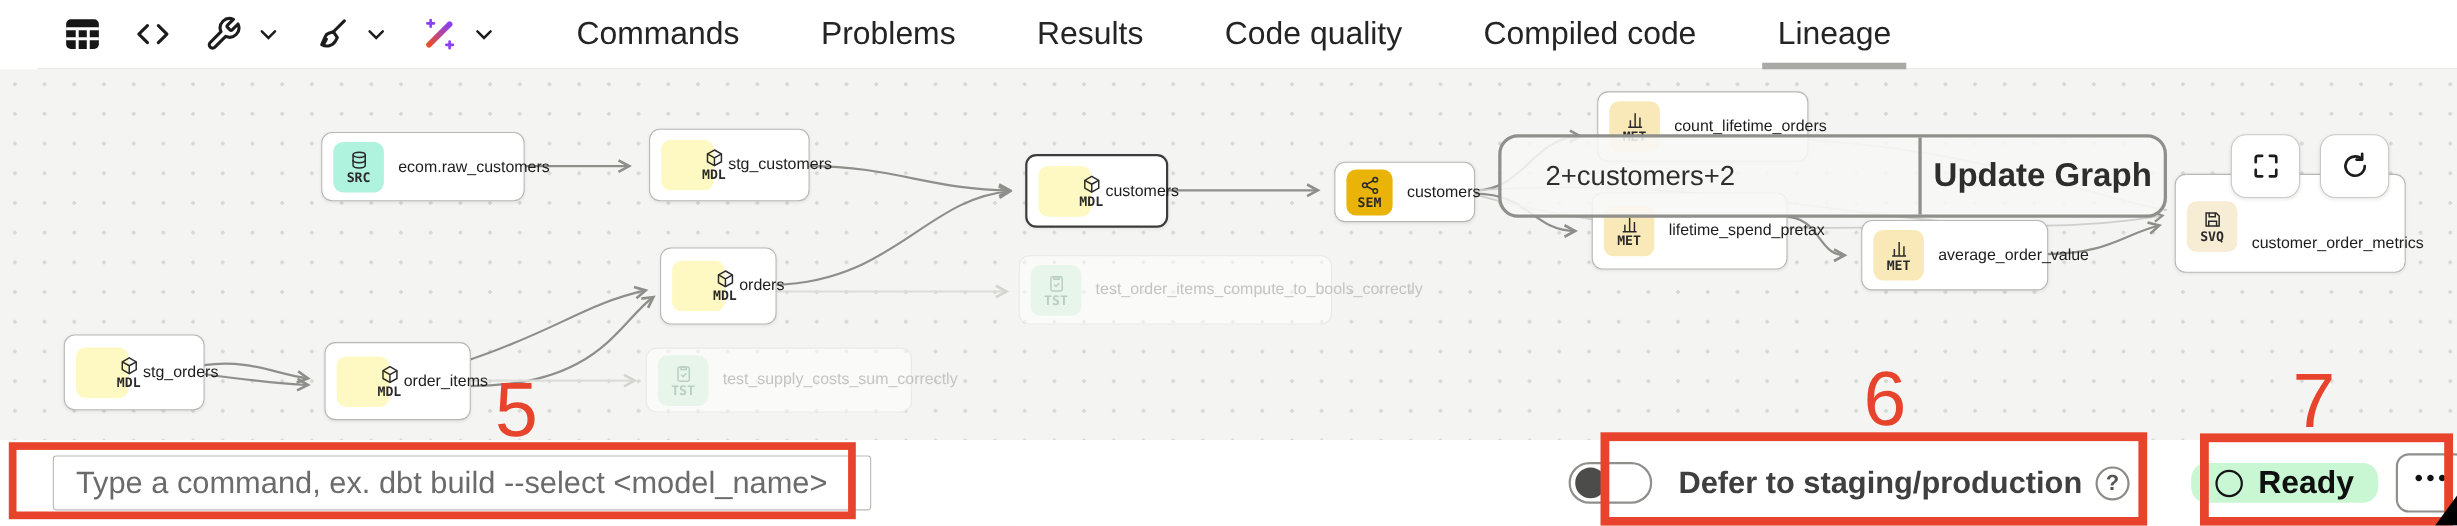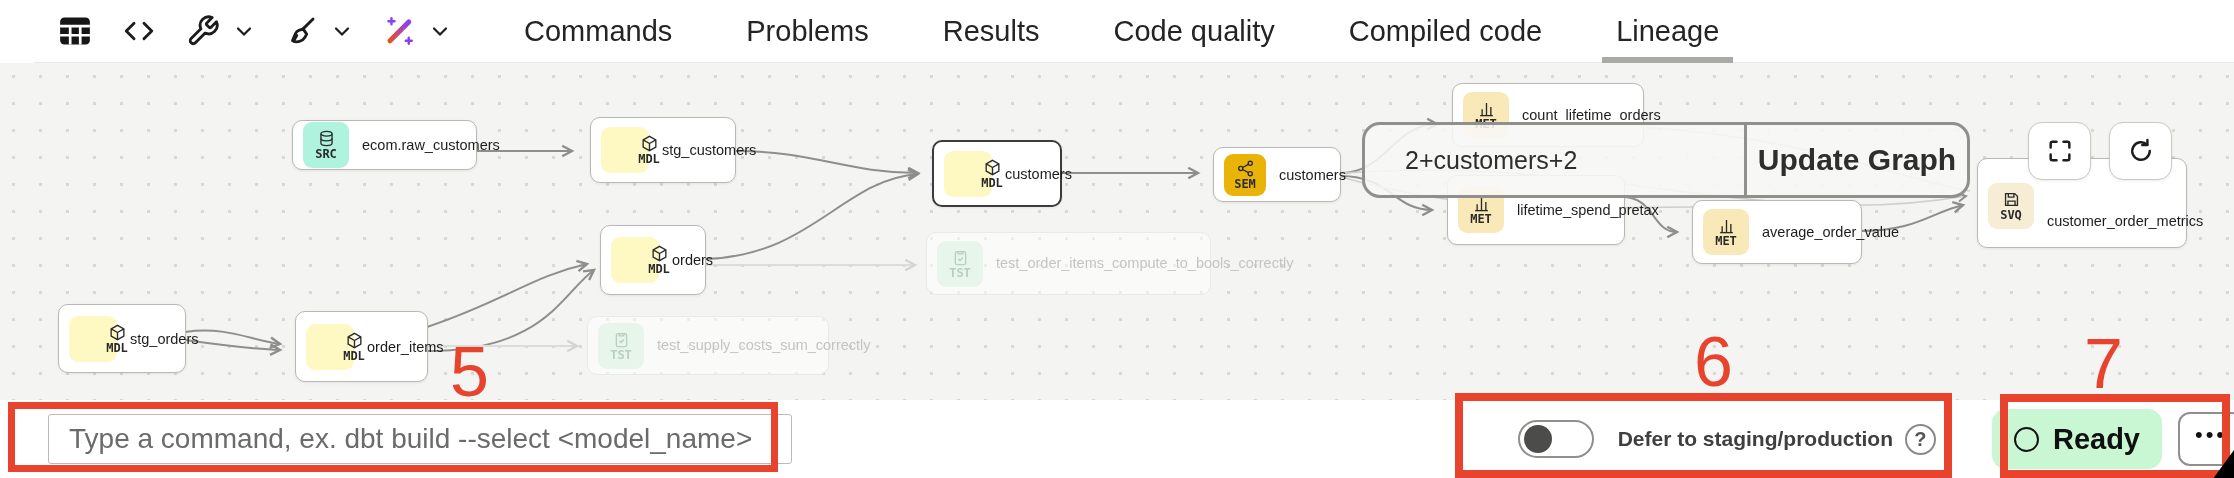--- a/index.html
+++ b/index.html
@@ -57,24 +57,24 @@
   
   .bottombar { position:absolute; left:0; top:400px; width:2234px; height:78px; background:#fff; z-index:3;margin-left:26px; }
   .cmd-input { position:absolute; left:22px; top:14px; width:744px; height:50px; background:#fff;
                border:1.5px solid #b9b9b6; border-radius:3px; font-size:28px; color:#666;
                padding:0 20px; font-family:"Liberation Sans", sans-serif; }
   .cmd-input::placeholder { color:#6b6b6b; opacity:1; }
   .right-group { position:absolute; right:16px; top:0; height:78px; display:flex; align-items:center; }
   .toggle { width:76px; height:38px; border:2px solid #8f8f8c; border-radius:19px; background:#fff;
             position:relative; cursor:pointer; flex:0 0 auto; }
   .toggle .knob { position:absolute; left:4px; top:3px; width:28px; height:28px; border-radius:50%; background:#4c4c4a; }
-  .defer-label { font-size:21px; font-weight:600; color:#3f3f3f; margin-left:24px; white-space:nowrap; }
+  .defer-label { font-size:28px; font-weight:600; color:#3f3f3f; margin-left:24px; white-space:nowrap; }
   .help { width:31px; height:31px; border:2px solid #8a8a88; border-radius:50%; display:flex; align-items:center;
           justify-content:center; font-size:20px; font-weight:600; color:#555; margin-left:12px; cursor:pointer; }
-  .ready { margin-left:56px; height:60px; padding:0 22px; background:#c9f7d4; border-radius:14px;
+  .ready { margin-left:56px; height:36px; padding:0 22px; background:#c9f7d4; border-radius:14px;
            display:flex; align-items:center; gap:14px; cursor:pointer; }
   .ready .dot { width:25px; height:25px; border:2.5px solid #141414; border-radius:50%; background:transparent; }
   .ready .rl { font-size:29px; font-weight:600; color:#101010; }
   .more-btn { margin-left:16px; width:66px; height:54px; background:#fff; border:2px solid #8f8f8d;
               border-radius:12px; display:flex; align-items:center; justify-content:center; cursor:pointer; }
   .more-btn span { font-size:22px; letter-spacing:3px; color:#111; line-height:10px; padding-bottom:8px; }
 
   
   .ann-box { position:absolute; border-style:solid; border-color:#e8432c; z-index:10; pointer-events:none; }
   .ann-num { position:absolute; color:#e8432c; font-size:70px; font-weight:500; z-index:10; pointer-events:none; }
@@ -220,21 +220,21 @@
       <path d="M1341 110 C1610 92, 1760 168, 1966 133" marker-end="url(#ar)"></path>
       <path d="M1640 64 C1810 74, 1905 118, 1970 128"></path>
       <path d="M1341 114 C1560 175, 1680 120, 1860 160"></path>
     </g>
     <g fill="none" stroke="#dcdcd9" stroke-width="2">
       <path d="M705 202 H915" marker-end="url(#arf)"></path>
       <path d="M427 283 H577" marker-end="url(#arf)"></path>
     </g>
   </svg>
 
-  <div class="node" style="left:292px;top:57px;width:185px;height:50px;">
+  <div class="node" style="left:292px;top:57px;width:185px;height:63px;">
     <div class="badge b-src">
         <svg>
           <use href="#i-db"></use>
         </svg>
         <span class="bt">SRC</span>
       </div>
     <span class="nlabel">ecom.raw_customers</span>
   </div>
   <div class="node" style="left:590px;top:54px;width:146px;height:66px;">
     <div class="badge b-mdl">

